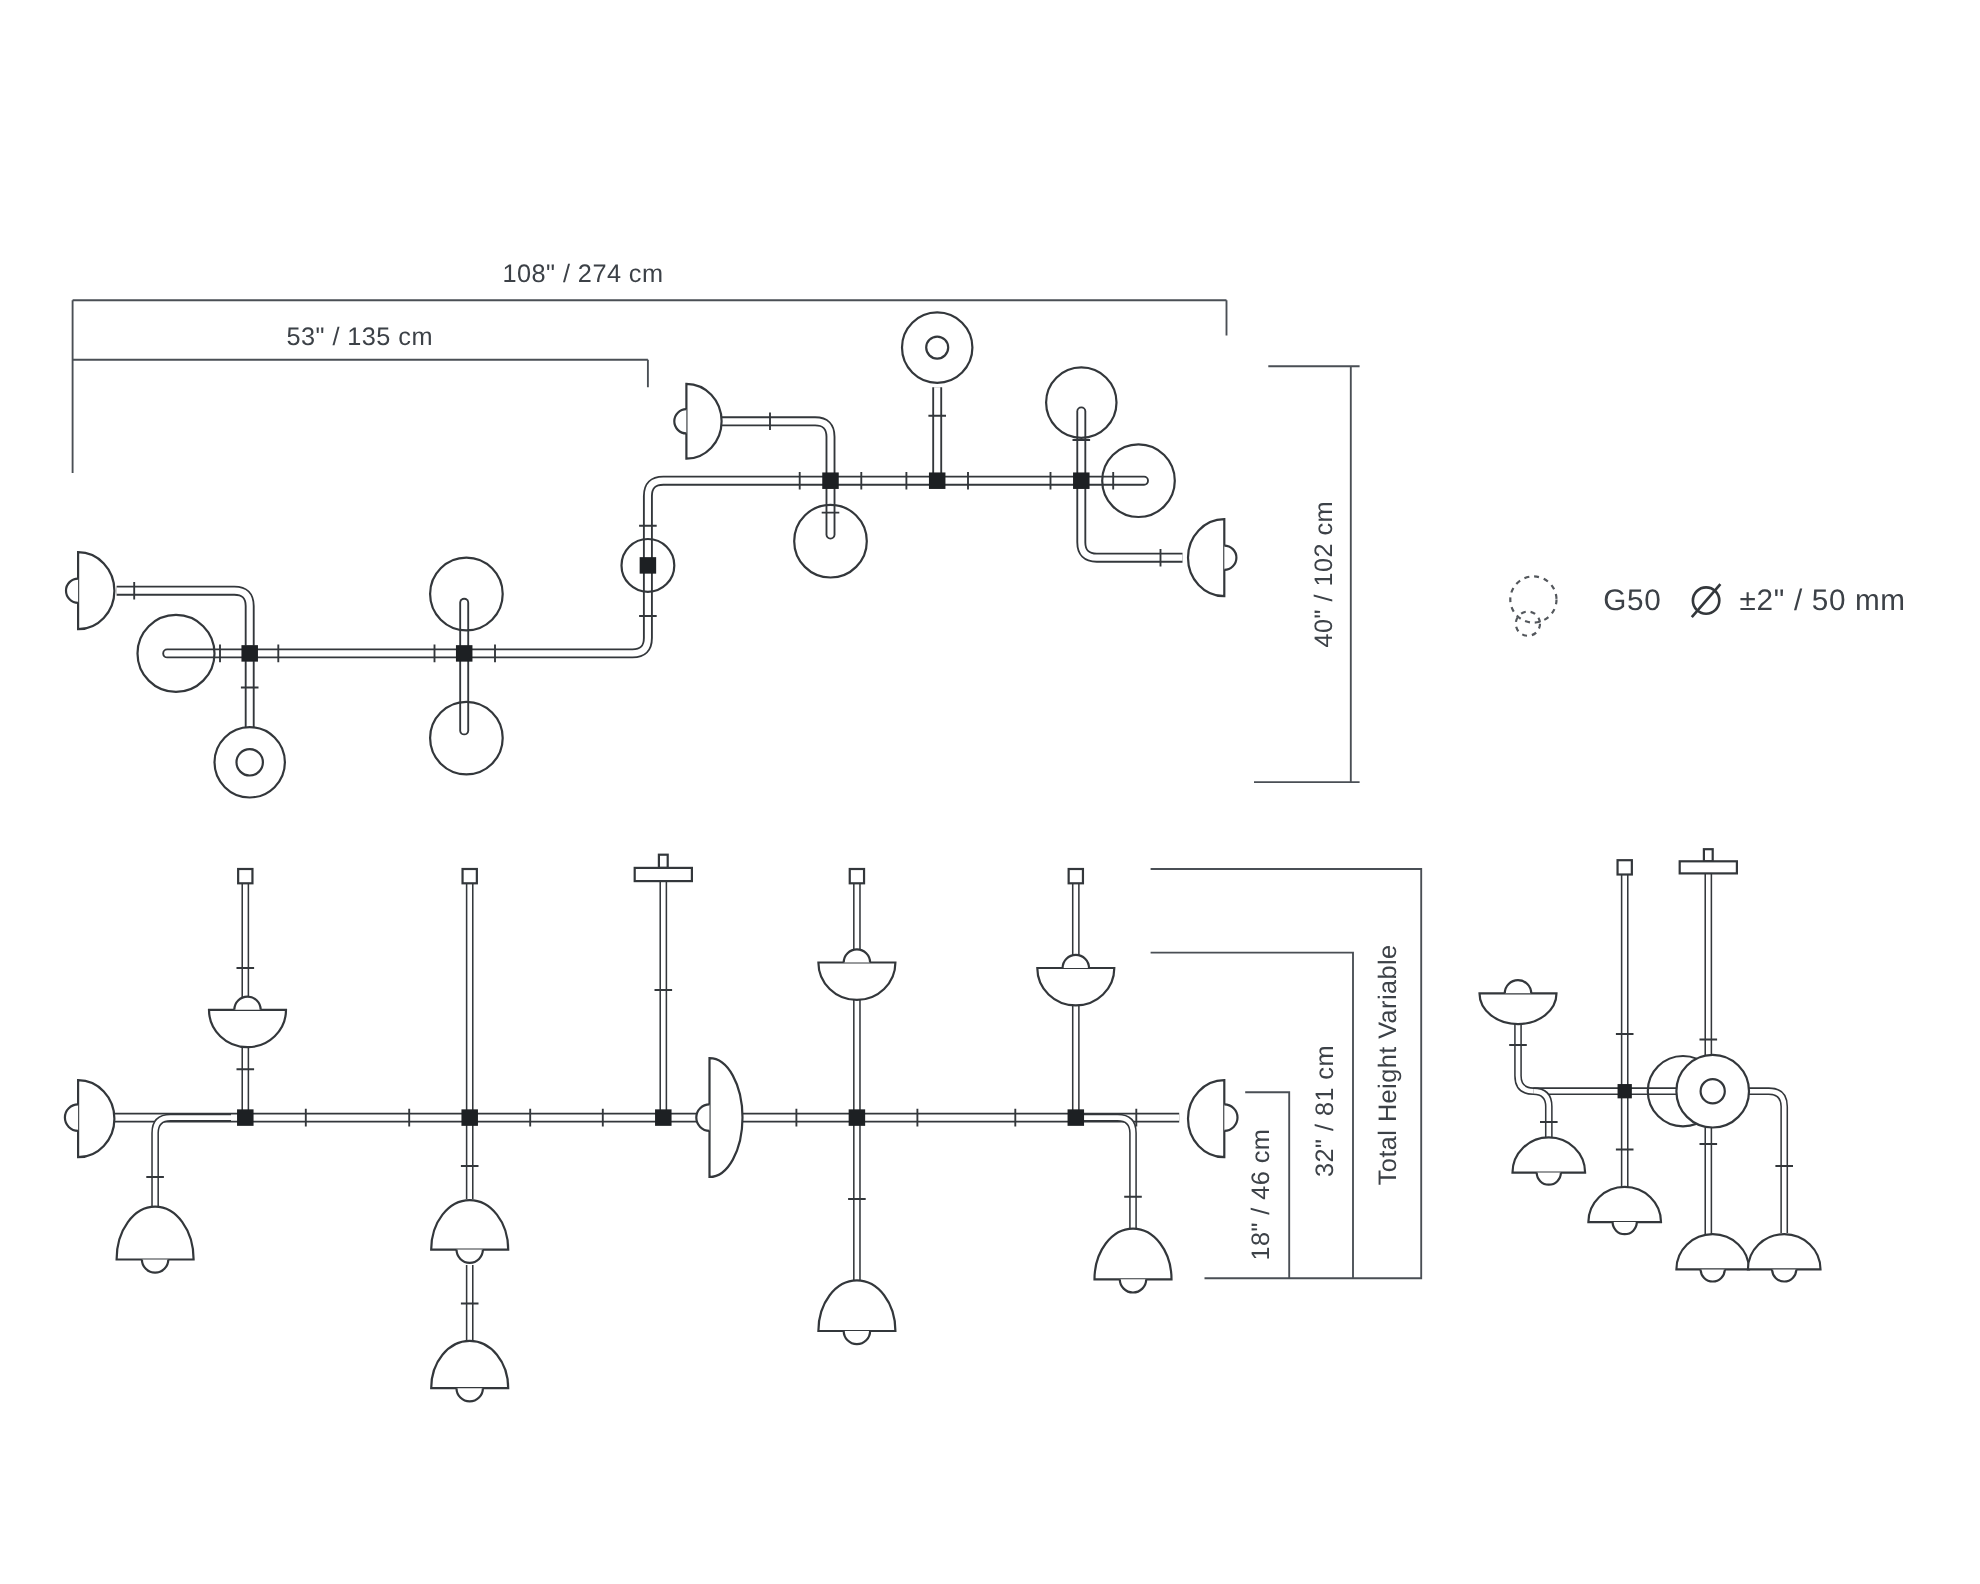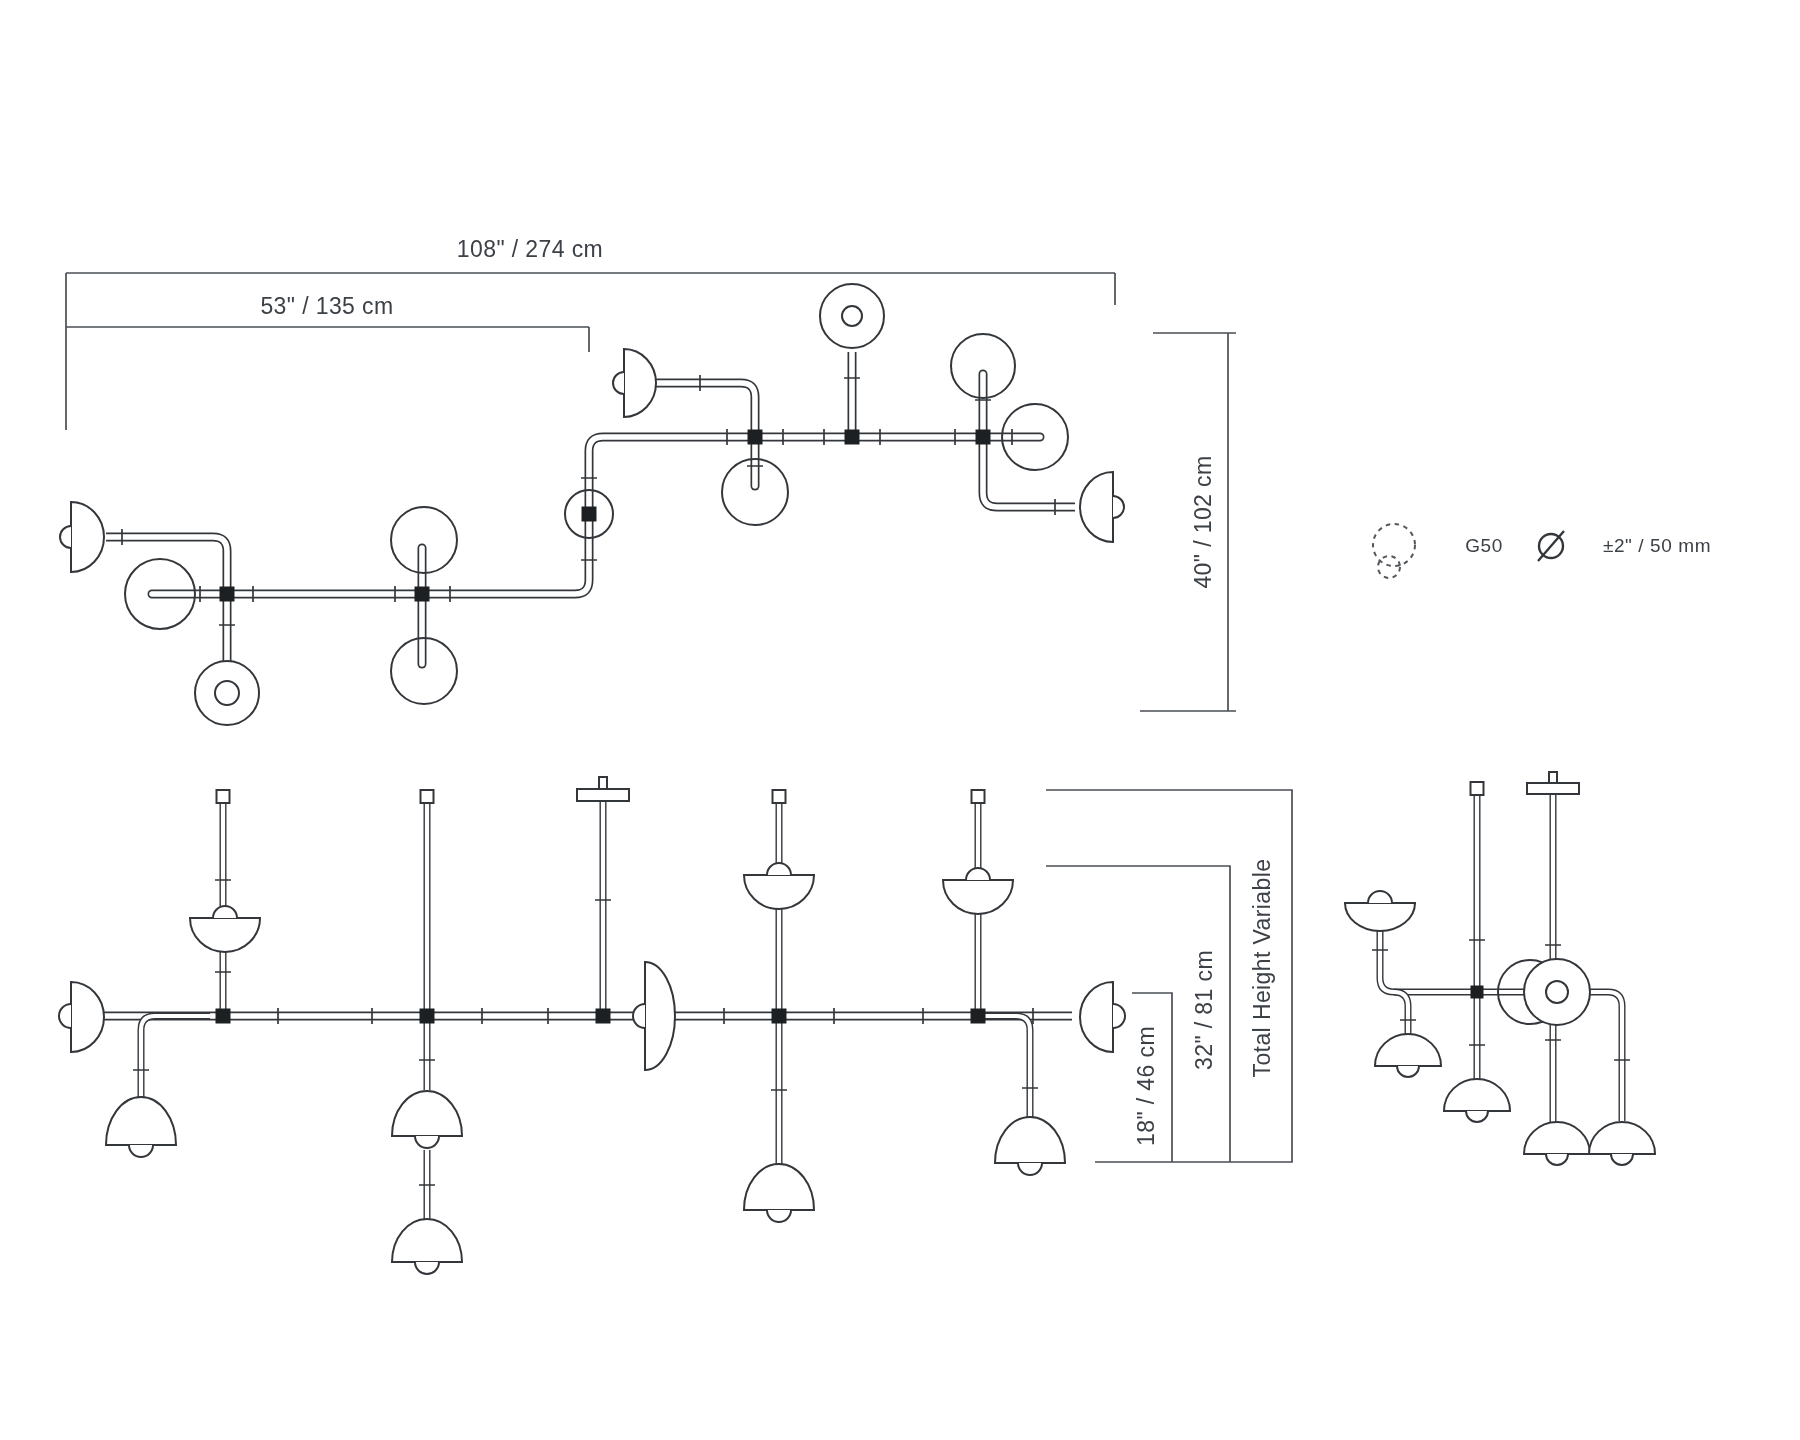--- a/index.html
+++ b/index.html
@@ -15,21 +15,21 @@
   .tick{stroke:#33373b;stroke-width:1.7;fill:none;}
   .shade{stroke:#33373b;stroke-width:2;fill:#ffffff;}
   .bump{stroke:#33373b;stroke-width:2;fill:#ffffff;}
   .bulb{stroke:#33373b;stroke-width:2;fill:none;}
   .cap{stroke:#33373b;stroke-width:2;fill:#ffffff;}
   .jsq{fill:#1d2023;stroke:none;}
   .dash{stroke:#53575c;stroke-width:2;fill:none;stroke-dasharray:4.5 4.5;}
   .diam{stroke:#33373b;stroke-width:2.4;fill:none;}
   .lbl{position:absolute;color:#3c4147;font-size:23px;letter-spacing:0.4px;white-space:nowrap;transform:translate(-50%,-50%);}
   .lbl.vert{transform:translate(-50%,-50%) rotate(-90deg);}
-  .lbl.big{font-size:19px;letter-spacing:0.6px;}
+  .lbl.big{font-size:27px;letter-spacing:0.6px;}
 </style>
 </head>
 <body>
 
 <div class="stage">
 <svg width="1800" height="1440" viewBox="0 0 1800 1440">
 
   <g>
 
     <path class="dim" d="M66,273 H1115 M66,273 V430 M1115,273 V305"></path>

